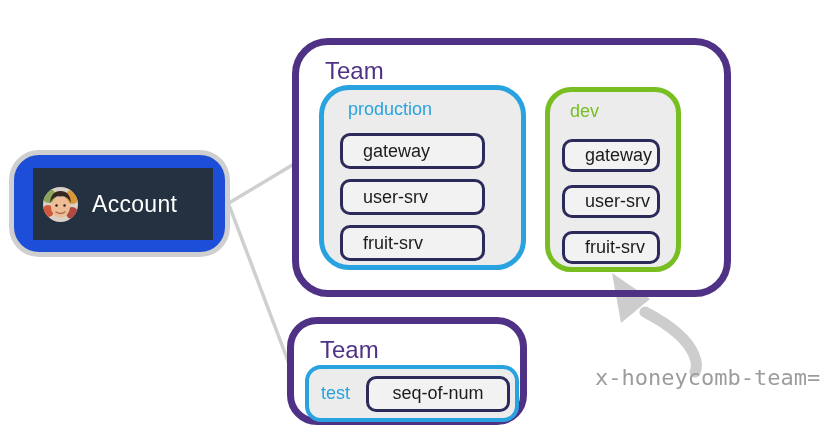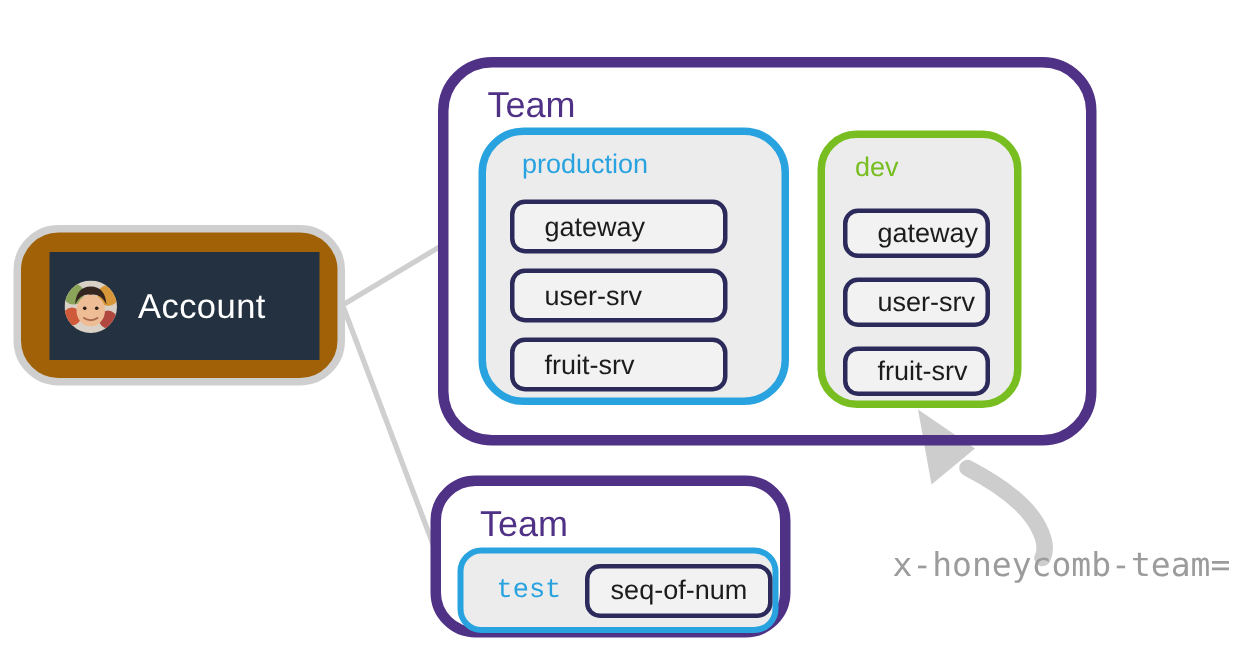--- a/index.html
+++ b/index.html
@@ -11,21 +11,21 @@
   html,body{width:840px; height:440px; overflow:hidden;}
   body{
     position:relative; background:#ffffff;
     font-family:"Liberation Sans","DejaVu Sans",sans-serif;
   }
   .overlay{position:absolute; left:0; top:0; width:840px; height:440px; z-index:1;}
 
   
   .account-outer{
     position:absolute; left:9px; top:150px; width:221px; height:107px;
-    border:5px solid var(--lineGray); border-radius:30px; background:#a16207; z-index:3;
+    border:5px solid var(--lineGray); border-radius:30px; background:#1d4ed8; z-index:3;
   }
   .account-inner{
     position:absolute; left:19px; top:13px; width:180px; height:72px;
     background:var(--accountBg); display:flex; align-items:center; gap:14px;
     padding-left:10px;
   }
   .avatar{width:35px; height:35px; flex:0 0 35px; display:block;}
   .account-label{color:#ffffff; font-size:23px; letter-spacing:0.3px;}
 
   
@@ -48,21 +48,21 @@
             border:5px solid var(--green); border-radius:26px;}
   .env-label{font-size:18px;}
   .env-prod .env-label{position:absolute; left:24px; top:9px; color:var(--blue);}
   .env-dev .env-label{position:absolute; left:20px; top:9px; color:var(--green);}
 
   .env-test{
     left:11px; top:41px; width:214px; height:57px;
     border:4px solid var(--blue); border-radius:16px;
     display:flex; align-items:center;
   }
-  .env-test .env-label{color:var(--blue); margin-left:22px;font-family:Liberation Mono, monospace;}
+  .env-test .env-label{color:var(--blue); margin-left:12px;}
 
   
   .service{
     position:absolute; left:16px; width:145px; height:36px;
     border:3px solid var(--dark); border-radius:10px; background:var(--serviceBg);
     display:flex; align-items:center; padding-left:20px;
     font-size:18px; color:#1c1c1c;
   }
   .env-prod .s1{top:43px;} .env-prod .s2{top:89px;} .env-prod .s3{top:135px;}
   .env-dev .service{left:12px; width:98px; height:33px;}

